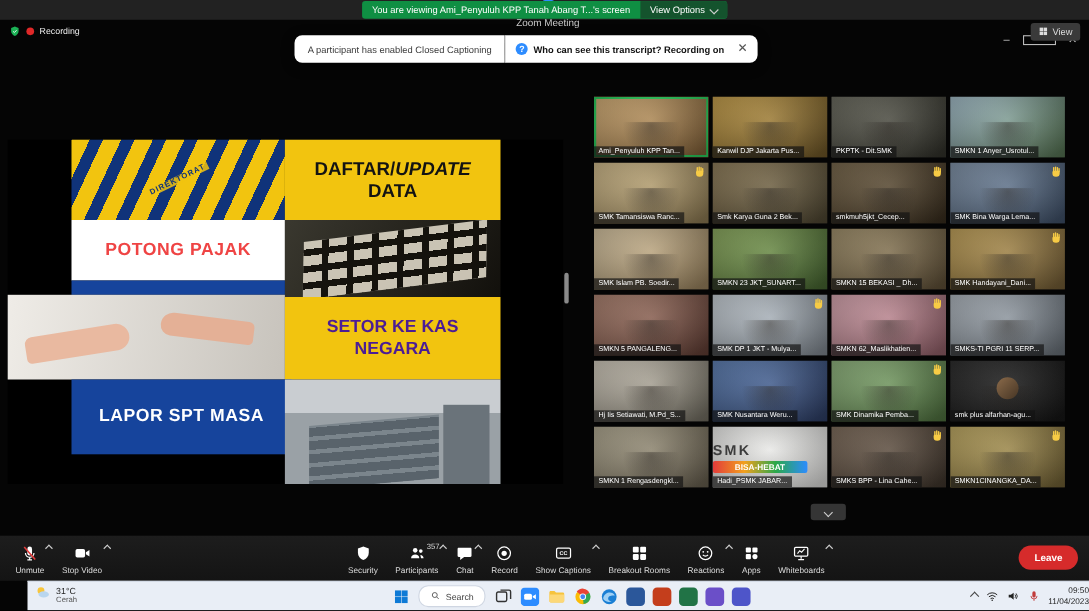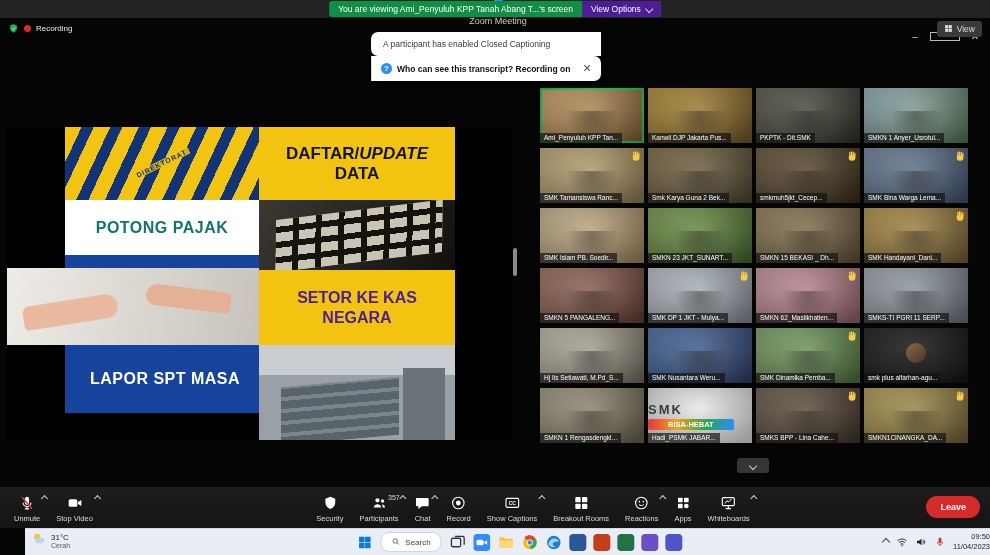--- a/index.html
+++ b/index.html
@@ -3,47 +3,47 @@
 <meta charset="utf-8">
 <style>
   html,body{margin:0;padding:0;background:#000;}
   .stage{position:relative;width:990px;height:555px;background:#050505;overflow:hidden;
          font-family:"Liberation Sans","DejaVu Sans",sans-serif;-webkit-font-smoothing:antialiased;}
   
   .titlebar{position:absolute;left:0;top:0;width:100%;height:18px;background:#222;display:flex;align-items:center;gap:5px;padding-left:6px;box-sizing:border-box;color:#ccc;font-size:9px;flex-direction:column;}
   .titlebar .zico svg{width:11px;height:11px;display:block;}
   .banner{position:absolute;left:50%;top:1px;transform:translateX(-50%);height:16px;display:flex;align-items:center;background:#0f8f43;border-radius:3px;overflow:hidden;color:#fff;font-size:8.5px;white-space:nowrap;}
   .banner-text{padding:0 9px;}
-  .view-options{display:flex;align-items:center;gap:5px;background:#4c1d95;height:100%;padding:0 9px;color:#fff;font-size:8.5px;border:none;font-family:inherit;}
+  .view-options{display:flex;align-items:center;gap:5px;background:#14532d;height:100%;padding:0 9px;color:#fff;font-size:8.5px;border:none;font-family:inherit;}
   .win-controls{margin-left:auto;display:flex;height:100%;}
   .win-controls span{width:30px;display:flex;align-items:center;justify-content:center;color:#ccc;font-size:10px;}
   .maxbox{width:7px;height:7px;border:1px solid #bbb;display:inline-block;}
   .caret{display:inline-block;width:5px;height:5px;border-right:1.4px solid #cfcfcf;border-bottom:1.4px solid #cfcfcf;}
   .caret.up{transform:rotate(-135deg);}
   .caret.down{transform:rotate(45deg);}
   .caret.dark{border-color:#444;}
   
   .recbar{position:absolute;left:8px;top:23px;display:flex;align-items:center;gap:5px;color:#eee;font-size:8px;}
   .recbar .shield svg{width:11px;height:11px;display:block;}
   .rec-dot{width:7px;height:7px;border-radius:50%;background:#e02828;}
   .view-btn{position:absolute;right:8px;top:21px;height:16px;display:flex;align-items:center;gap:4px;background:#3a3a3a;border-radius:3px;padding:0 7px;color:#ddd;font-size:8.5px;text-align:center;}
   .view-btn svg{width:9px;height:9px;}
   
-  .notify{position:absolute;top:32px;left:50%;transform:translateX(-54%);display:flex;align-items:stretch;font-size:8.5px;filter:drop-shadow(0 3px 6px rgba(0,0,0,.45));flex-direction:column;}
+  .notify{position:absolute;top:32px;left:50%;transform:translateX(-54%);display:flex;align-items:stretch;font-size:8.5px;filter:drop-shadow(0 3px 6px rgba(0,0,0,.45));}
   .notify-cc{background:#fff;color:#3a3a3a;padding:7px 12px;border-radius:7px 0 0 7px;display:flex;align-items:center;}
   .notify-tr{background:#fff;color:#111;font-weight:bold;padding:7px 9px;border-radius:0 7px 7px 0;display:flex;gap:5px;align-items:center;border-left:1px solid #e4e4e4;}
   .q-icon{width:11px;height:11px;border-radius:50%;background:#2d8cff;color:#fff;font-size:8px;display:flex;align-items:center;justify-content:center;font-weight:bold;flex:none;}
   .notify-x{color:#555;font-size:11px;margin-left:7px;line-height:1;}
   
   .share{position:absolute;left:7px;top:127px;width:505px;height:313px;background:#000;}
   .blk{position:absolute;display:flex;flex-direction:column;align-items:center;justify-content:center;text-align:center;box-sizing:border-box;}
   .blk-stripes{left:58px;top:0;width:194px;height:73px;background:repeating-linear-gradient(115deg,#f2c40f 0 15px,#10337a 15px 26px);overflow:hidden;}
   .stripe-text{transform:rotate(-26deg);font-size:7px;font-weight:bold;color:#10337a;background:rgba(242,196,15,.85);padding:0 3px;letter-spacing:1px;}
   .blk-daftar{left:252px;top:0;width:196px;height:73px;background:#f2c40f;color:#131313;font-weight:800;font-size:17px;line-height:1.12;}
-  .blk-potong{left:58px;top:73px;width:194px;height:55px;background:#fff;color:#0f766e;font-weight:800;font-size:16px;letter-spacing:.5px;}
+  .blk-potong{left:58px;top:73px;width:194px;height:55px;background:#fff;color:#ef4444;font-weight:800;font-size:16px;letter-spacing:.5px;}
   .blk-calc{left:252px;top:73px;width:196px;height:70px;background:linear-gradient(120deg,#3a382f,#12100c);overflow:hidden;}
   .calc-keys{position:absolute;left:16px;top:10px;width:168px;height:52px;background-color:#d8d2c2;background-image:repeating-linear-gradient(90deg,transparent 0 17px,#14120d 17px 23px),repeating-linear-gradient(0deg,transparent 0 9px,#14120d 9px 15px);transform:rotate(-7deg) skewX(-8deg);opacity:.92;}
   .blk-bluestrip{left:58px;top:128px;width:194px;height:13px;background:#16449c;}
   .blk-hands{left:0;top:141px;width:252px;height:77px;background:linear-gradient(100deg,#efece7,#c7c3bc);overflow:hidden;}
   .blk-hands::before{content:"";position:absolute;left:16px;top:32px;width:95px;height:24px;background:#e9b9a0;border-radius:12px 22px 22px 8px;transform:rotate(-9deg);}
   .blk-hands::after{content:"";position:absolute;right:28px;top:20px;width:85px;height:21px;background:#e4b096;border-radius:22px 10px 8px 18px;transform:rotate(7deg);}
   .blk-setor{left:252px;top:143px;width:196px;height:75px;background:#f2c40f;color:#4c1d95;font-weight:800;font-size:16px;line-height:1.2;}
   .blk-lapor{left:58px;top:218px;width:200px;height:68px;background:#16449c;color:#fff;font-weight:800;font-size:16px;letter-spacing:.5px;text-align:right;}
   .blk-building{left:252px;top:218px;width:196px;height:95px;background:linear-gradient(#c9cdd1 0 32%,#9aa1a6 32% 100%);overflow:hidden;}
   .blk-building::before{content:"";position:absolute;left:22px;bottom:0;width:118px;height:58px;background:repeating-linear-gradient(0deg,#59636b 0 8px,#7b858c 8px 12px);transform:skewY(-5deg);}

